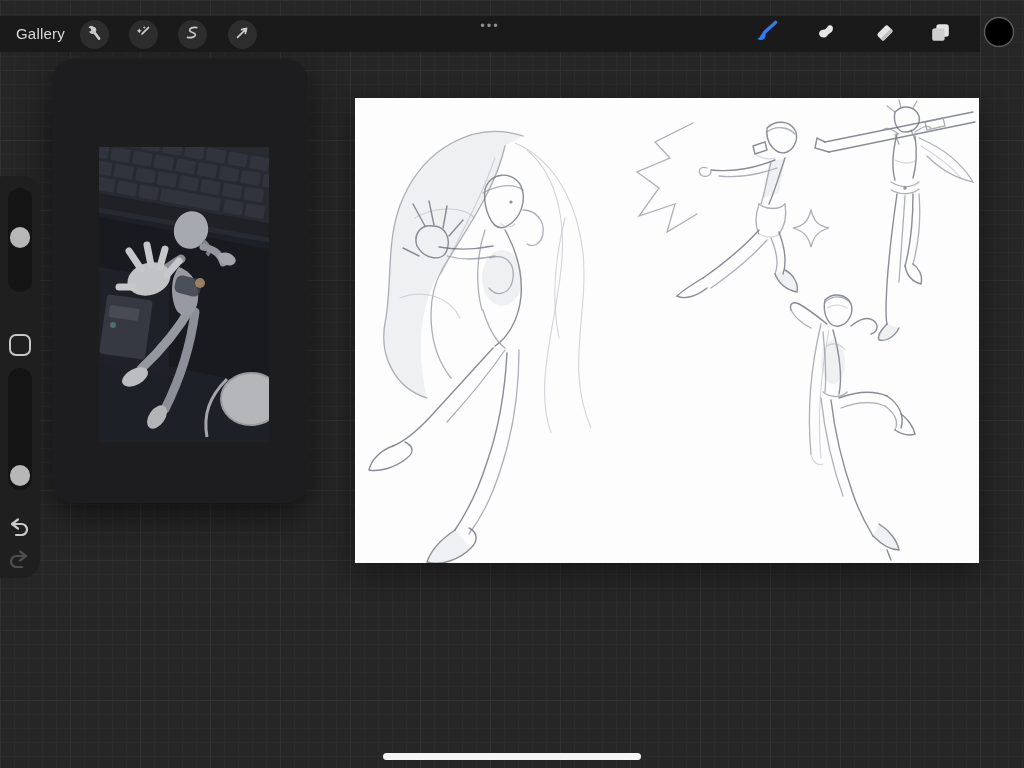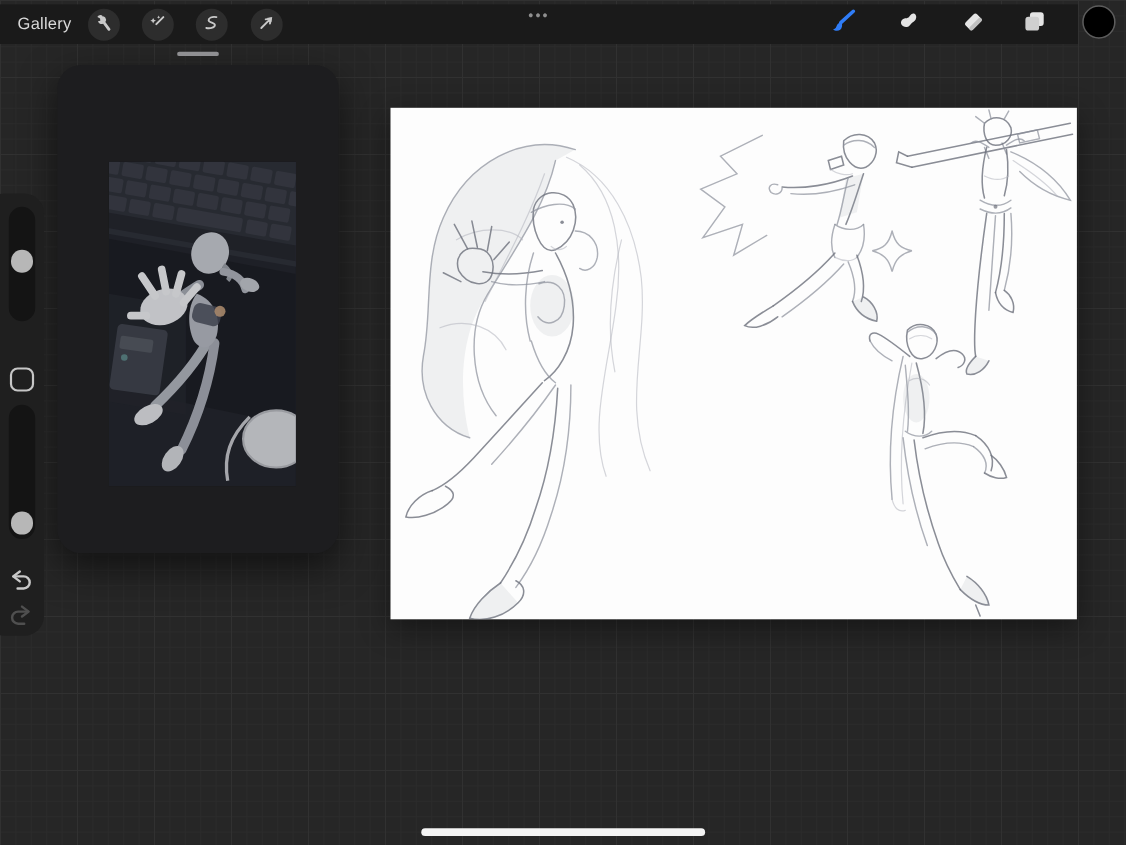--- a/index.html
+++ b/index.html
@@ -10,21 +10,21 @@
     background-image:
       linear-gradient(#313131 1px, transparent 1px),
       linear-gradient(90deg, #313131 1px, transparent 1px),
       linear-gradient(#2b2b2b 1px, transparent 1px),
       linear-gradient(90deg, #2b2b2b 1px, transparent 1px);
     background-size: 70px 70px, 70px 70px, 14px 14px, 14px 14px;
     position:relative;
   }
   
   .topbar {
-    position:absolute; left:0; top:4px; width:980px; height:36px;
+    position:absolute; left:0; top:16px; width:980px; height:36px;
     background:#1a1a1a; z-index:30;padding-left:24px;
   }
   .gallery-label {
     position:absolute; left:16px; top:0; height:36px; line-height:36px;
     color:#d9d9d9; font-size:15px; letter-spacing:.2px; cursor:default;
   }
   .tool-circle {
     position:absolute; top:4px; width:29px; height:29px; border-radius:50%;
     background:#2d2d2d; display:flex; align-items:center; justify-content:center;
   }

